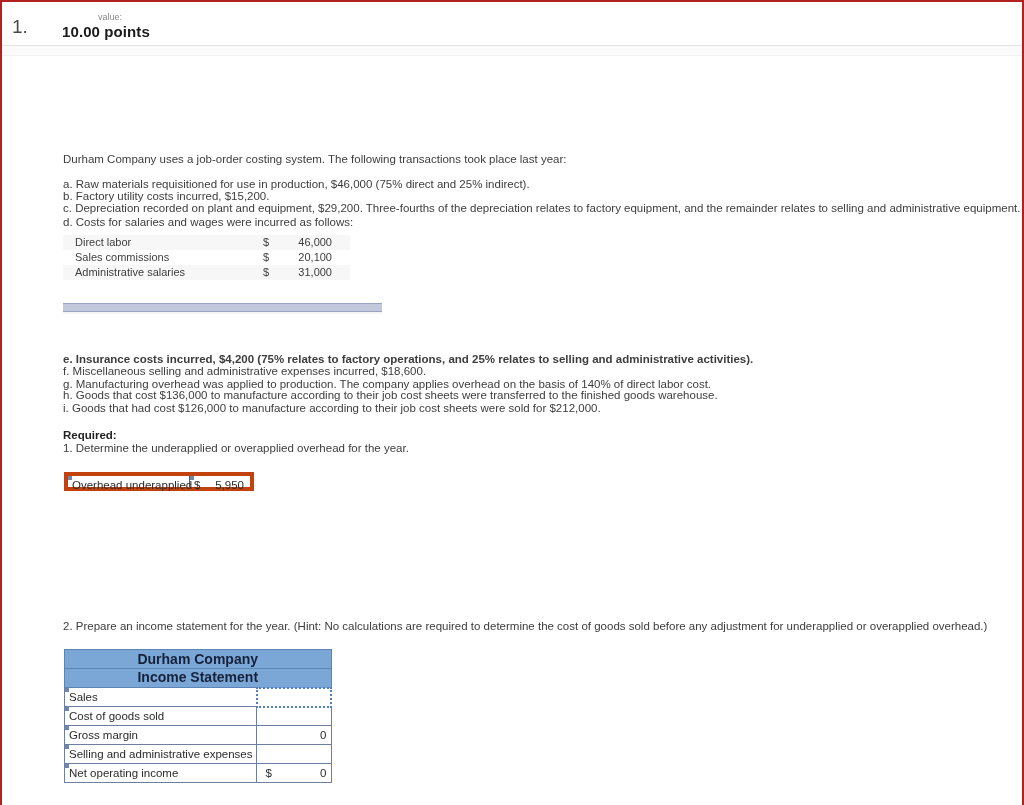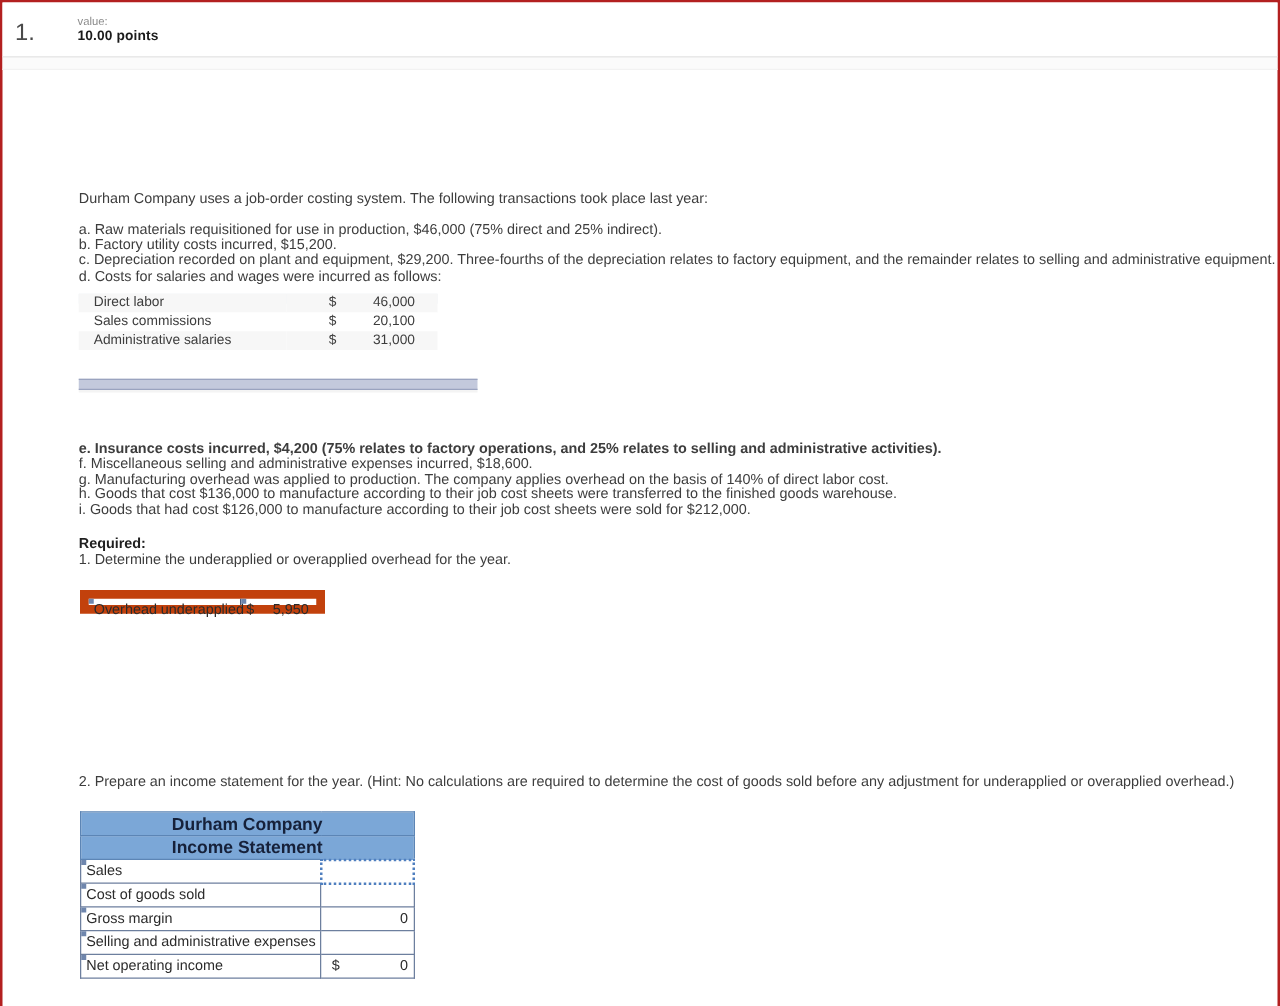--- a/index.html
+++ b/index.html
@@ -47,23 +47,24 @@
   .q-value-wrap {
     position: absolute;
     left: 60px;
     top: 10px;
     line-height: 1.25;
   }
   .q-value-label {
     font-size: 9px;
     color: #8a8a8a;
     display: block;
+    margin-left: 36px;
   }
   .q-value-points {
-    font-size: 11px;
+    font-size: 15px;
     color: #1a1a1a;
     font-weight: bold;
     display: block;
     letter-spacing: 0.1px;
   }
   .header-strip {
     height: 10px;
     background: #fbfbfb;
     border-bottom: 1px solid #f2f2f2;
   }
@@ -148,21 +149,21 @@
     height: 2px;
     background: #f4f4f4;
   }
 
   
   .overhead-box {
     position: absolute;
     left: 62px;
     top: 416px;
     display: flex;
-    border: 7px solid #c2410c;
+    border: 4px solid #c2410c;
     background: #ffffff;
     height: 19px;
     font-size: 11.5px;
     color: #2b2b2b;
   }
   .overhead-label-cell {
     width: 122px;
     padding: 2px 3px 2px 4px;
     border-right: 1px solid #4a5a7a;
     line-height: 14px;

